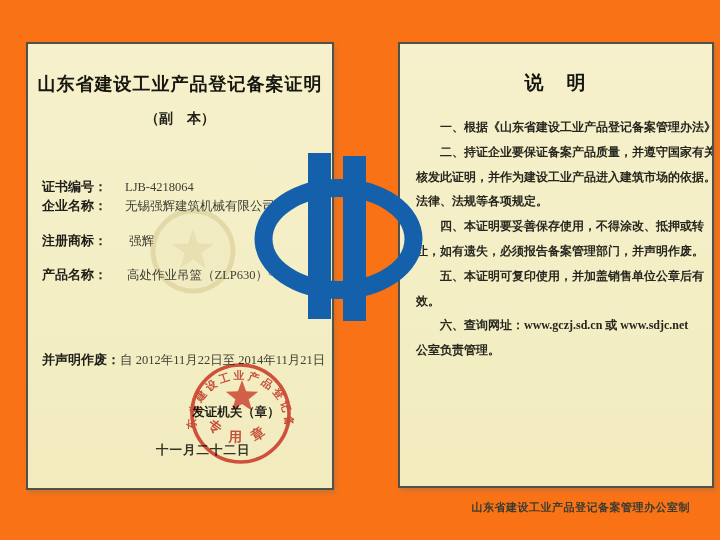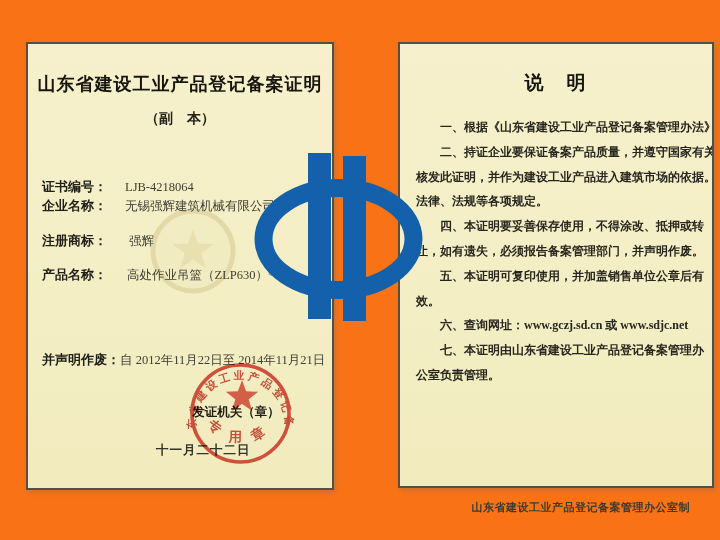--- a/index.html
+++ b/index.html
@@ -95,21 +95,20 @@
     <div class="note-body">
       <div class="note-line">　　一、根据《山东省建设工业产品登记备案管理办法》</div>
       <div class="note-line">　　二、持证企业要保证备案产品质量，并遵守国家有关</div>
       <div class="note-line">核发此证明，并作为建设工业产品进入建筑市场的依据。</div>
       <div class="note-line">法律、法规等各项规定。</div>
       <div class="note-line">　　四、本证明要妥善保存使用，不得涂改、抵押或转</div>
       <div class="note-line">让，如有遗失，必须报告备案管理部门，并声明作废。</div>
       <div class="note-line">　　五、本证明可复印使用，并加盖销售单位公章后有</div>
       <div class="note-line">效。</div>
       <div class="note-line">　　六、查询网址：www.gczj.sd.cn 或 www.sdjc.net</div>
-      <div class="note-line">　　七、本证明由山东省建设工业产品登记备案管理办</div>
       <div class="note-line">公室负责管理。</div>
     </div>
   </div>
 
   <div class="footer-line">山东省建设工业产品登记备案管理办公室制</div>
 
   <svg class="logo" viewBox="0 0 178 176">
     <ellipse cx="88.5" cy="91" rx="75" ry="51" fill="none" stroke="#1560ab" stroke-width="18"></ellipse>
     <rect x="58" y="5" width="23" height="166" fill="#1560ab"></rect>
     <rect x="93" y="8" width="23" height="165" fill="#1560ab"></rect>

